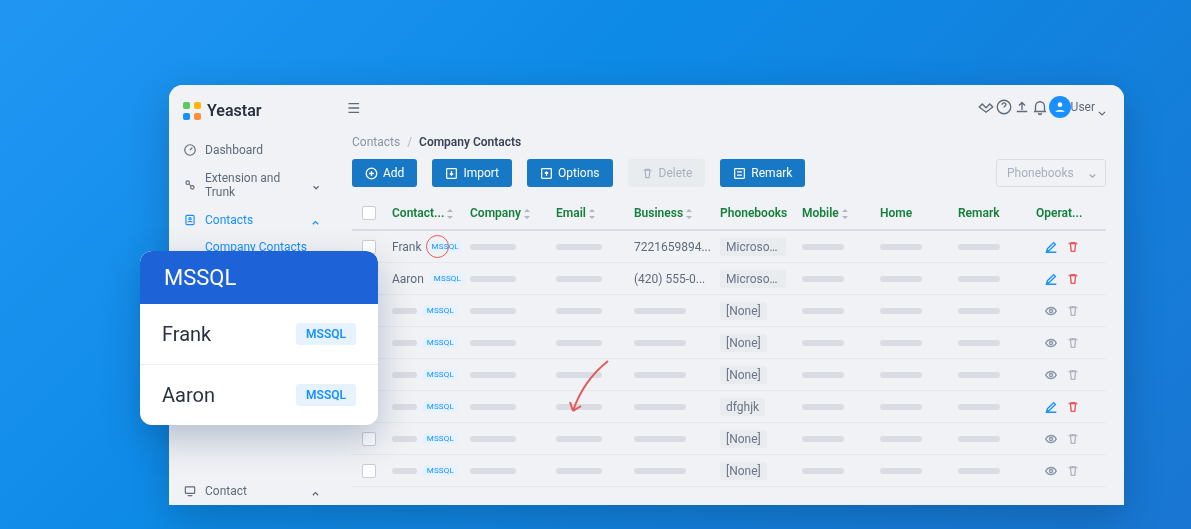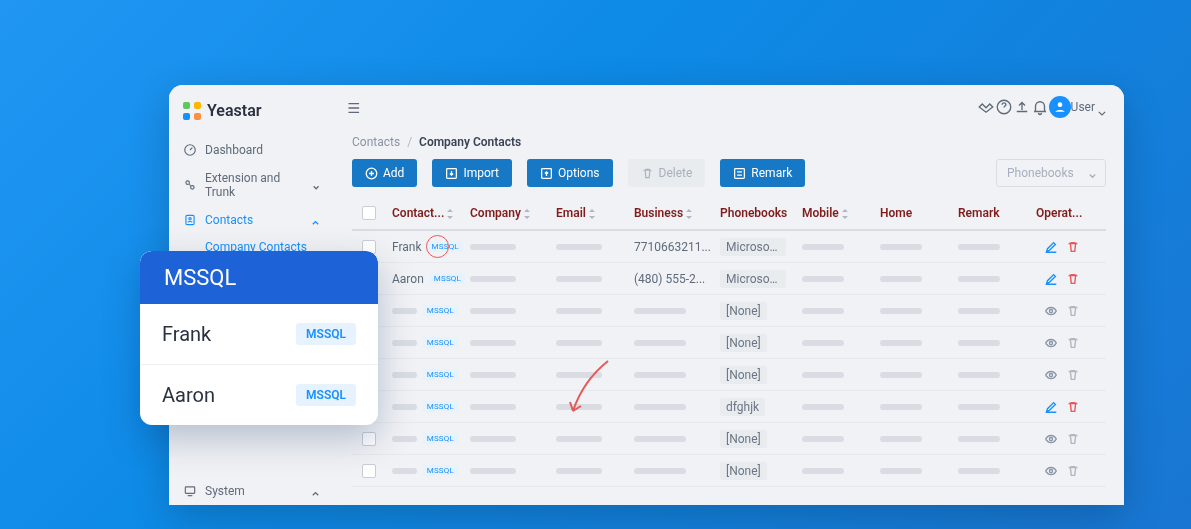--- a/index.html
+++ b/index.html
@@ -44,21 +44,21 @@
 .btn-disabled { background: #e9ecef; color: #a7b0be; cursor: not-allowed; }
 .btn-icon { width: 13px; height: 13px; display: inline-flex; }
 .btn-icon svg { width: 100%; height: 100%; }
 .toolbar-spacer { flex: 1; }
 .phonebooks-select { height: 28px; border: 1px solid #d9dde3; border-radius: 3px; background: #f1f2f5; color: #a7b0be; font-size: 12px; padding: 0 24px 0 10px; position: relative; display: flex; align-items: center; width: 110px; }
 .phonebooks-select .chev { position: absolute; right: 8px; width: 9px; height: 9px; }
 .search-box { height: 28px; border: 1px solid #d9dde3; border-radius: 3px; background: #f1f2f5; display: flex; align-items: center; padding: 0 8px; width: 120px; }
 .search-box input { border: none; background: transparent; outline: none; font-size: 12px; color: #5f6b7a; width: 80px; }
 
 .table { width: 100%; }
-.thead { display: flex; align-items: center; height: 34px; color: #7f1d1d; font-size: 12px; font-weight: 600; border-bottom: 2px solid #d9dde3; }
+.thead { display: flex; align-items: center; height: 34px; color: #15803d; font-size: 12px; font-weight: 600; border-bottom: 2px solid #d9dde3; }
 .th, .td { padding: 0 6px; display: flex; align-items: center; }
 .col-check { width: 34px; justify-content: center; }
 .col-contact { width: 78px; }
 .col-company { width: 86px; }
 .col-email { width: 78px; }
 .col-business { width: 86px; }
 .col-phonebooks { width: 82px; }
 .col-mobile { width: 78px; }
 .col-home { width: 78px; }
 .col-remark { width: 78px; }
@@ -148,21 +148,21 @@
     <div class="nav-sub">Phonebo</div>
 
     <div class="bottom-nav">
       <div class="nav-item">
         <span class="nav-icon">
             <svg viewBox="0 0 24 24" fill="none" stroke="currentColor" stroke-width="2">
               <rect x="4" y="5" width="16" height="11" rx="1"></rect>
               <path d="M8 20h8"></path>
             </svg>
           </span>
-        <span>System</span>
+        <span>Contact</span>
         <span class="chev"><svg viewBox="0 0 10 10" fill="none" stroke="currentColor" stroke-width="1.5">
               <path d="M2 7l3-3 3 3"></path>
             </svg></span>
       </div>
     </div>
   </div>
 
   <div class="top-bar">
     <div class="top-bar-left">
       <div class="collapse-btn">
@@ -328,21 +328,21 @@
             <div class="td col-contact">
               <span>Frank</span>
               <span class="tag-mssql" style="margin-left:6px;">MSSQL<span class="ring"></span></span>
             </div>
             <div class="td col-company">
               <div class="placeholder-bar" style="width:46px;"></div>
             </div>
             <div class="td col-email">
               <div class="placeholder-bar" style="width:46px;"></div>
             </div>
-            <div class="td col-business">7710663211...</div>
+            <div class="td col-business">7221659894...</div>
             <div class="td col-phonebooks">
               <span class="pb-tag">Microsoft...</span>
             </div>
             <div class="td col-mobile">
               <div class="placeholder-bar" style="width:42px;"></div>
             </div>
             <div class="td col-home">
               <div class="placeholder-bar" style="width:42px;"></div>
             </div>
             <div class="td col-remark">
@@ -366,21 +366,21 @@
             <div class="td col-contact">
               <span>Aaron</span>
               <span class="tag-mssql" style="margin-left:6px;">MSSQL</span>
             </div>
             <div class="td col-company">
               <div class="placeholder-bar" style="width:46px;"></div>
             </div>
             <div class="td col-email">
               <div class="placeholder-bar" style="width:46px;"></div>
             </div>
-            <div class="td col-business">(480) 555-2...</div>
+            <div class="td col-business">(420) 555-0...</div>
             <div class="td col-phonebooks">
               <span class="pb-tag">Microsoft...</span>
             </div>
             <div class="td col-mobile">
               <div class="placeholder-bar" style="width:42px;"></div>
             </div>
             <div class="td col-home">
               <div class="placeholder-bar" style="width:42px;"></div>
             </div>
             <div class="td col-remark">

